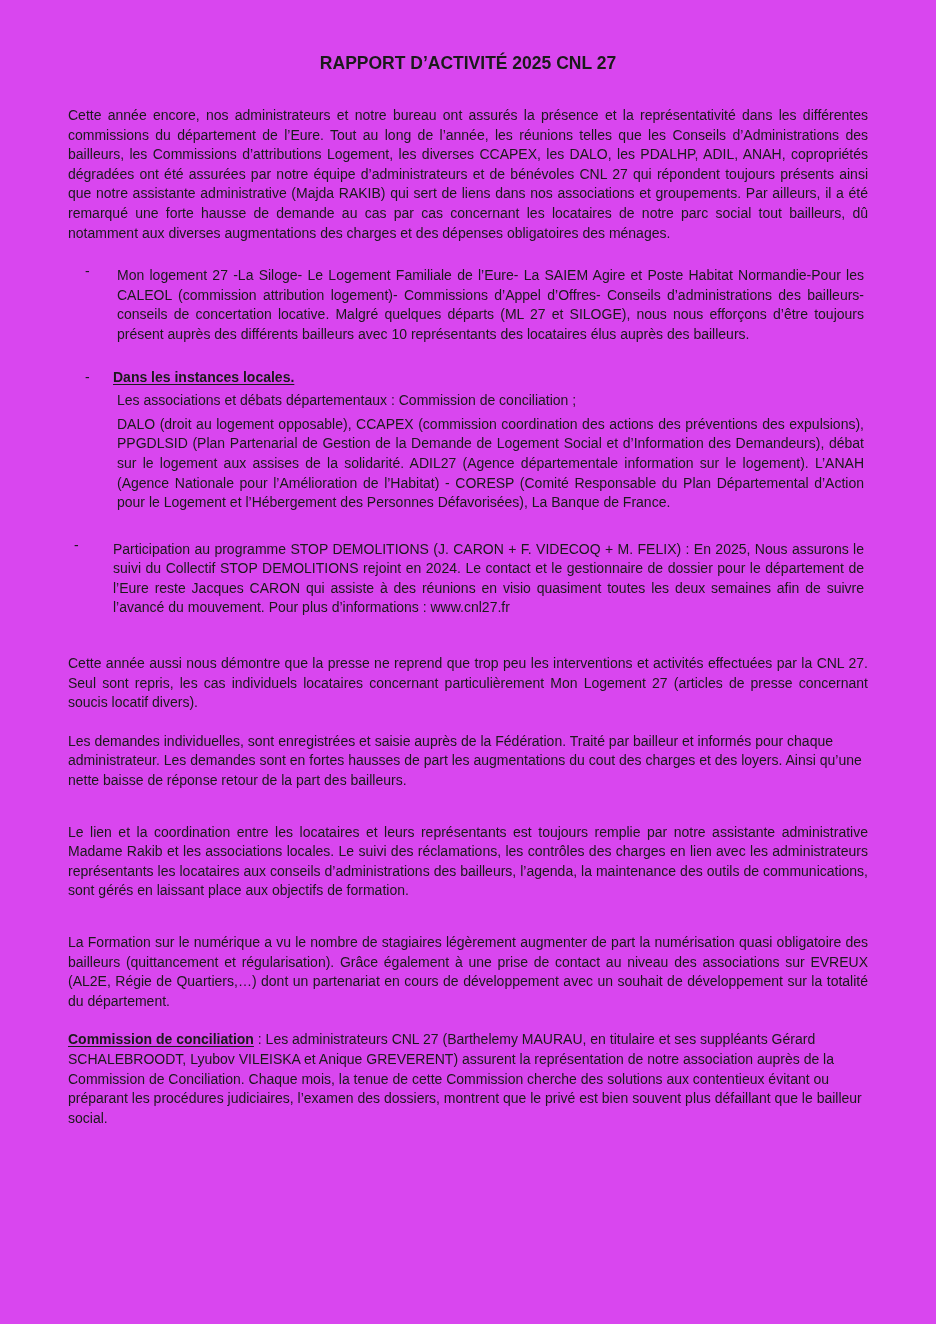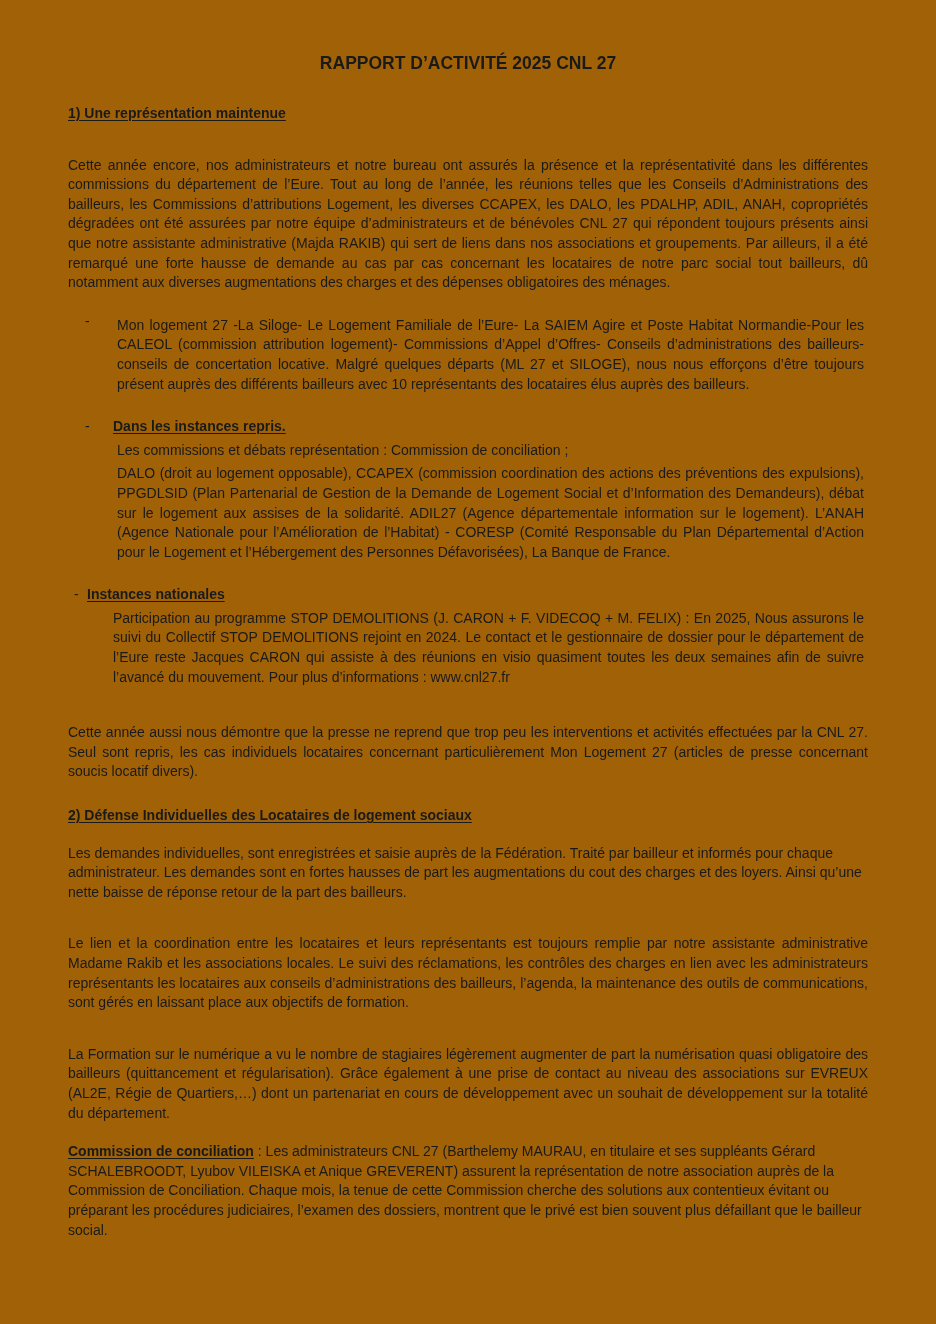--- a/index.html
+++ b/index.html
@@ -3,21 +3,21 @@
 <meta charset="utf-8">
 <style>
   html, body { margin: 0; padding: 0; background: #ffffff; }
   .page {
     position: relative;
     width: 936px;
     height: 1324px;
     box-sizing: border-box;
     margin: 0 auto;
     padding: 52px 68px 0 68px;
-    background: #a16207;
+    background: #d946ef;
     overflow: hidden;
     font-family: "Liberation Sans", sans-serif;
     font-size: 14px;
     line-height: 19.6px;
     color: #1a1a1a;
   }
   .doc-title {
     margin: 0 0 30px 0;
     text-align: center;
     font-size: 17.5px;
@@ -54,55 +54,52 @@
     text-underline-offset: 2px;
   }
 </style>
 </head>
 <body>
 
 <div class="page">
 
   <h1 class="doc-title">RAPPORT D’ACTIVITÉ 2025 CNL 27</h1>
 
-  <h2 class="shead"><span>1) Une représentation maintenue</span></h2>
 
   <p class="para just">Cette année encore, nos administrateurs et notre bureau ont assurés la présence et la représentativité dans les différentes commissions du département de l’Eure. Tout au long de l’année, les réunions telles que les Conseils d’Administrations des bailleurs, les Commissions d’attributions Logement, les diverses CCAPEX, les DALO, les PDALHP, ADIL, ANAH, copropriétés dégradées ont été assurées par notre équipe d’administrateurs et de bénévoles CNL 27 qui répondent toujours présents ainsi que notre assistante administrative (Majda RAKIB) qui sert de liens dans nos associations et groupements. Par ailleurs, il a été remarqué une forte hausse de demande au cas par cas concernant les locataires de notre parc social tout bailleurs, dû notamment aux diverses augmentations des charges et des dépenses obligatoires des ménages.</p>
 
   <div class="bullets">
 
     <div class="bullet">
       <span class="marker">-</span>
       <div class="bc">
         <p class="bp just">Mon logement 27 -La Siloge-  Le Logement Familiale de l’Eure- La SAIEM Agire et Poste Habitat Normandie-Pour les CALEOL (commission attribution logement)- Commissions d’Appel d’Offres- Conseils d’administrations des bailleurs-conseils de concertation locative. Malgré quelques départs (ML 27 et SILOGE), nous nous efforçons d’être toujours présent auprès des différents bailleurs avec 10 représentants des locataires élus auprès des bailleurs.</p>
       </div>
     </div>
 
     <div class="bullet">
       <span class="marker">-</span>
       <div class="bc">
-        <div><span class="bh">Dans les instances repris.</span></div>
-        <p class="bp">Les commissions et débats représentation : Commission de conciliation ;</p>
+        <div><span class="bh">Dans les instances locales.</span></div>
+        <p class="bp">Les associations et débats départementaux : Commission de conciliation ;</p>
         <p class="bp just">DALO (droit au logement opposable), CCAPEX (commission coordination des actions des préventions des expulsions), PPGDLSID (Plan Partenarial de Gestion de la Demande de Logement Social et d’Information des Demandeurs), débat sur le logement aux assises de la solidarité. ADIL27 (Agence départementale information sur le logement). L’ANAH (Agence Nationale pour l’Amélioration de l’Habitat) - CORESP (Comité Responsable du Plan Départemental d’Action pour le Logement et l’Hébergement des Personnes Défavorisées), La Banque de France.</p>
       </div>
     </div>
 
     <div class="bullet national">
       <span class="marker">-</span>
       <div class="bc">
-        <div><span class="bh">Instances nationales</span></div>
         <p class="bp just"><span>Participation au programme STOP DEMOLITIONS (J. CARON + F. VIDECOQ + M. FELIX) : En 2025, Nous assurons le suivi du Collectif STOP DEMOLITIONS rejoint en 2024. Le contact et le gestionnaire de dossier pour le département de l’Eure reste Jacques CARON qui assiste à des réunions en visio quasiment toutes les deux semaines afin de suivre l’avancé du mouvement. Pour plus d’informations : </span><span>www.cnl27.fr</span></p>
       </div>
     </div>
 
   </div>
 
   <p class="para just">Cette année aussi nous démontre que la presse ne reprend que trop peu les interventions et activités effectuées par la CNL 27. Seul sont repris, les cas individuels locataires concernant particulièrement Mon Logement 27 (articles de presse concernant soucis locatif divers).</p>
 
-  <h2 class="shead"><span>2) Défense Individuelles des Locataires de logement sociaux</span></h2>
 
   <p class="para">Les demandes individuelles, sont enregistrées et saisie auprès de la Fédération. Traité par bailleur et informés pour chaque administrateur. Les demandes sont en fortes hausses de part les augmentations du cout des charges et des loyers. Ainsi qu’une nette baisse de réponse retour de la part des bailleurs.</p>
 
   <p class="para just">Le lien et la coordination entre les locataires et leurs représentants est toujours remplie par notre assistante administrative Madame Rakib et les associations locales. Le suivi des réclamations, les contrôles des charges en lien avec les administrateurs représentants les locataires aux conseils d’administrations des bailleurs, l’agenda, la maintenance des outils de communications, sont gérés en laissant place aux objectifs de formation.</p>
 
   <p class="para just">La Formation sur le numérique a vu le nombre de stagiaires légèrement augmenter de part la numérisation quasi obligatoire des bailleurs (quittancement et régularisation). Grâce également à une prise de contact au niveau des associations sur EVREUX (AL2E, Régie de Quartiers,…)  dont un partenariat en cours de développement avec un souhait de développement sur la totalité du département.</p>
 
   <p class="para"><span class="lbl">Commission de conciliation</span><span> : </span><span>Les administrateurs CNL 27 (Barthelemy MAURAU, en titulaire et ses suppléants Gérard SCHALEBROODT, Lyubov VILEISKA et Anique GREVERENT) assurent la représentation de notre association auprès de la Commission de Conciliation. Chaque mois, la tenue de cette Commission cherche des solutions aux contentieux évitant ou préparant les procédures judiciaires, l’examen des dossiers, montrent que le privé est bien souvent plus défaillant que le bailleur social.</span></p>
 
 </div>

